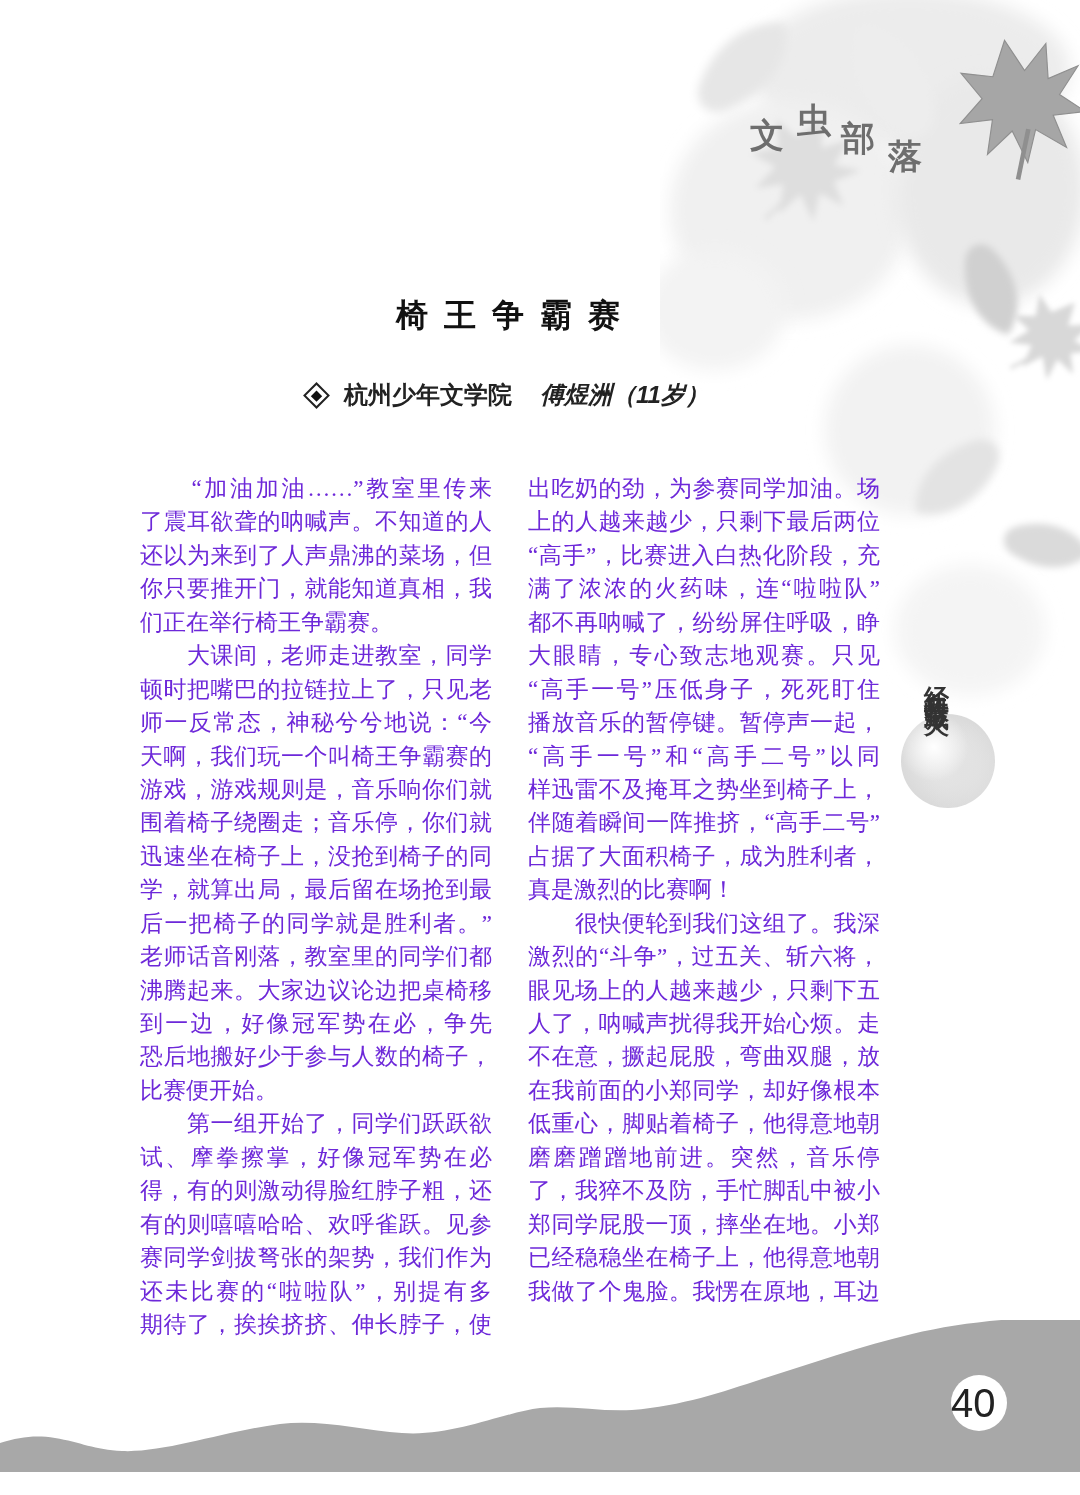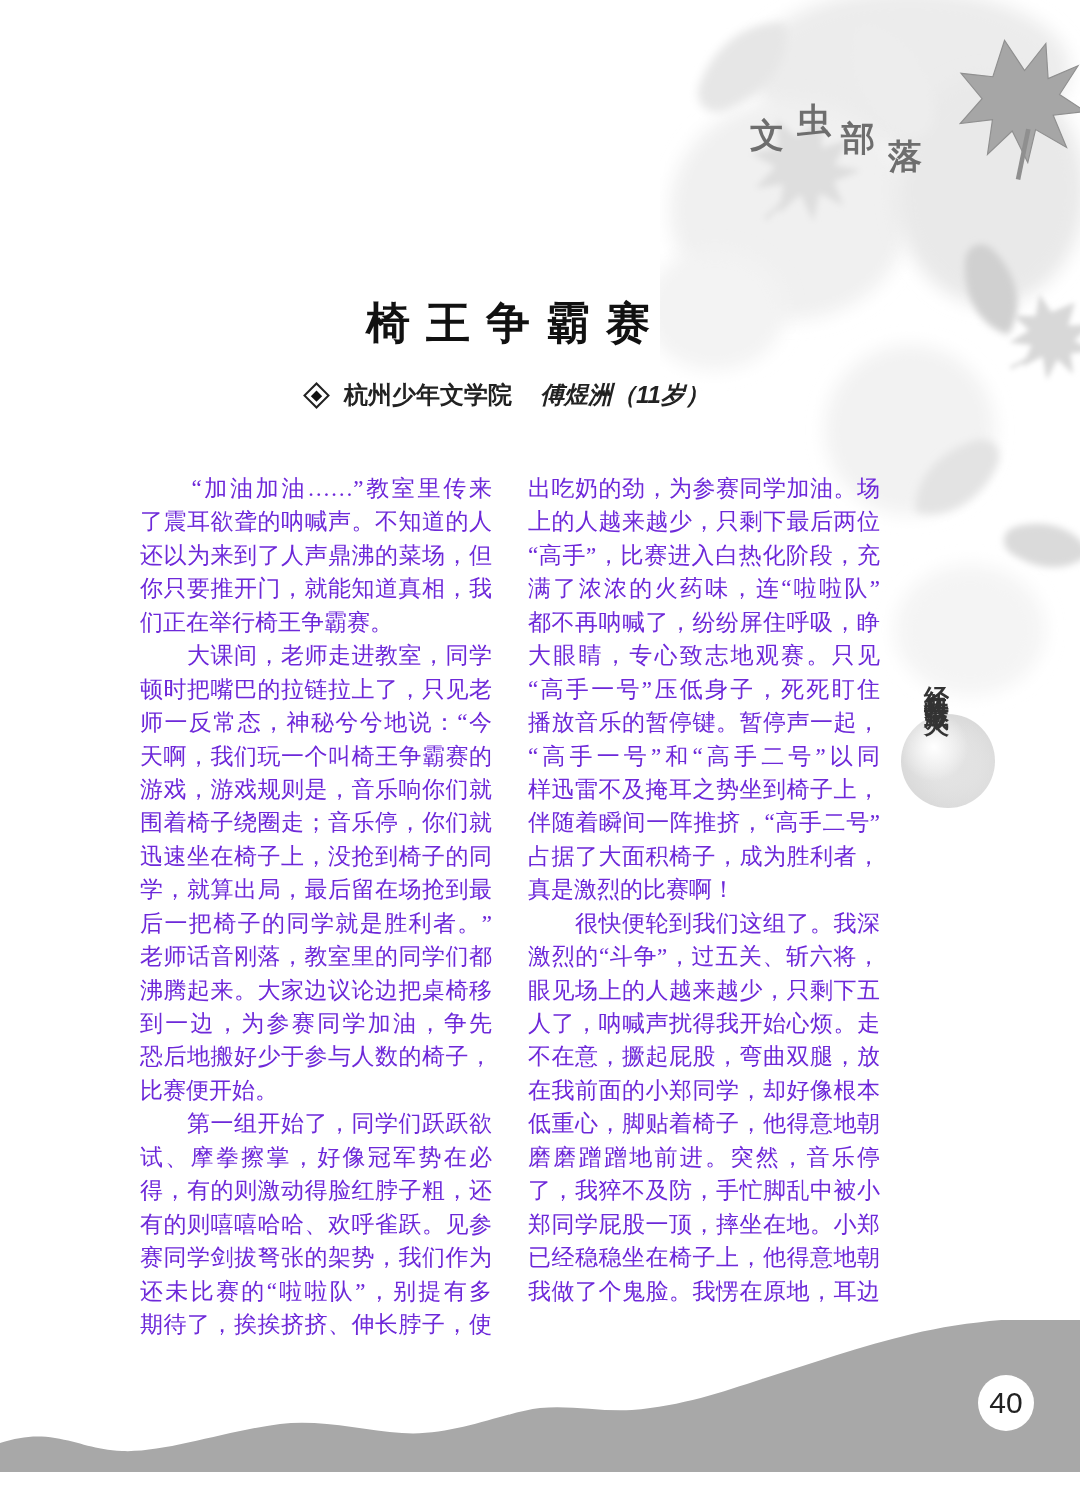--- a/index.html
+++ b/index.html
@@ -20,21 +20,21 @@
   }
   .ct0{ left:750px; top:118px; }
   .ct1{ left:797px; top:103px; }
   .ct2{ left:841px; top:121px; }
   .ct3{ left:888px; top:139px; }
 
   
   .title{
     position:absolute; left:130px; top:294px; width:756px; margin:0;
     text-align:center; font-family:"Liberation Sans",sans-serif;
-    font-weight:700; font-size:44px; letter-spacing:16px; text-indent:16px;
+    font-weight:700; font-size:32px; letter-spacing:16px; text-indent:16px;
     color:#111111;
   }
   .byline{
     position:absolute; left:130px; top:379px; width:756px;
     display:flex; justify-content:center; align-items:center;
     font-family:"Liberation Sans",sans-serif; font-weight:600;
     font-size:24px; color:#222222;
   }
   .bullet{
     position:relative; width:15px; height:15px; margin-right:18px;
@@ -73,24 +73,24 @@
   .side-label{
     position:absolute; left:921px; top:666px; height:170px;
     writing-mode:vertical-rl; text-orientation:upright;
     font-family:"Liberation Sans",sans-serif; font-weight:700;
     font-size:25px; letter-spacing:6px; color:#333333;
   }
 
   
   .wave{ position:absolute; left:0; top:1320px; width:1080px; height:175px; }
   .page-badge{
-    position:absolute; left:978px; top:1375px; width:56px; height:56px;
+    position:absolute; left:951px; top:1375px; width:56px; height:56px;
     border-radius:50%; background:#ffffff;
-    display:flex; align-items:center; justify-content:center;
-    font-family:"Liberation Sans",sans-serif; font-size:30px; color:#222222;
+    display:flex; align-items:center; 
+    font-family:"Liberation Sans",sans-serif; font-size:40px; color:#222222;
   }
 </style>
 </head>
 <body>
 
 <div class="page">
 
   <div class="leaves">
     <svg width="420" height="740" viewBox="0 0 420 740">
       <defs>
@@ -155,21 +155,21 @@
       <div class="line">顿时把嘴巴的拉链拉上了，只见老</div>
       <div class="line">师一反常态，神秘兮兮地说：“今</div>
       <div class="line">天啊，我们玩一个叫椅王争霸赛的</div>
       <div class="line">游戏，游戏规则是，音乐响你们就</div>
       <div class="line">围着椅子绕圈走；音乐停，你们就</div>
       <div class="line">迅速坐在椅子上，没抢到椅子的同</div>
       <div class="line">学，就算出局，最后留在场抢到最</div>
       <div class="line">后一把椅子的同学就是胜利者。”</div>
       <div class="line">老师话音刚落，教室里的同学们都</div>
       <div class="line">沸腾起来。大家边议论边把桌椅移</div>
-      <div class="line">到一边，为参赛同学加油，争先</div>
+      <div class="line">到一边，好像冠军势在必，争先</div>
       <div class="line">恐后地搬好少于参与人数的椅子，</div>
       <div class="line end">比赛便开始。</div>
       <div class="line">　　第一组开始了，同学们跃跃欲</div>
       <div class="line">试、摩拳擦掌，好像冠军势在必</div>
       <div class="line">得，有的则激动得脸红脖子粗，还</div>
       <div class="line">有的则嘻嘻哈哈、欢呼雀跃。见参</div>
       <div class="line">赛同学剑拔弩张的架势，我们作为</div>
       <div class="line">还未比赛的“啦啦队”，别提有多</div>
       <div class="line">期待了，挨挨挤挤、伸长脖子，使</div>
     </div>

